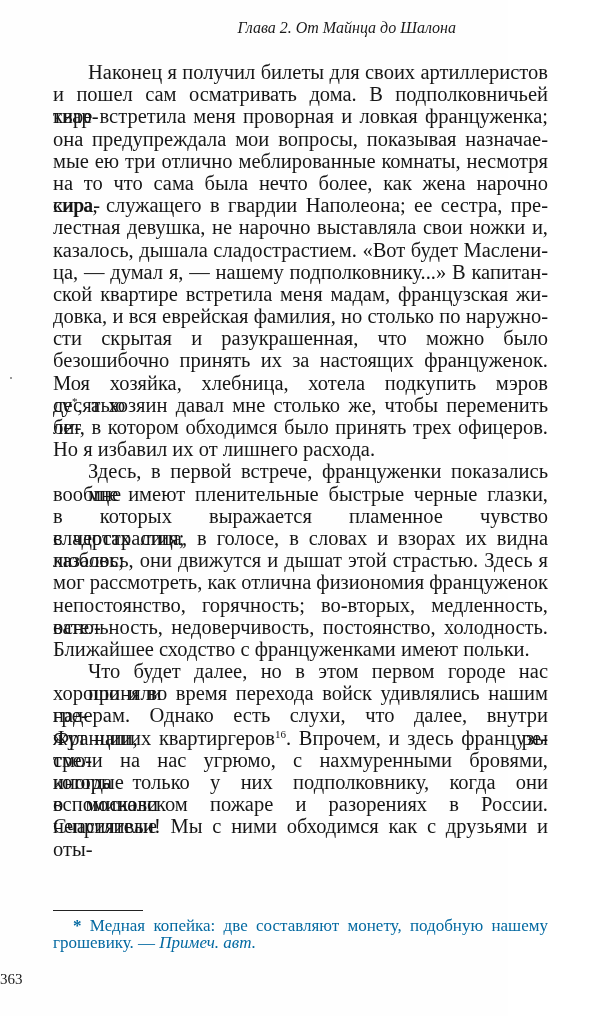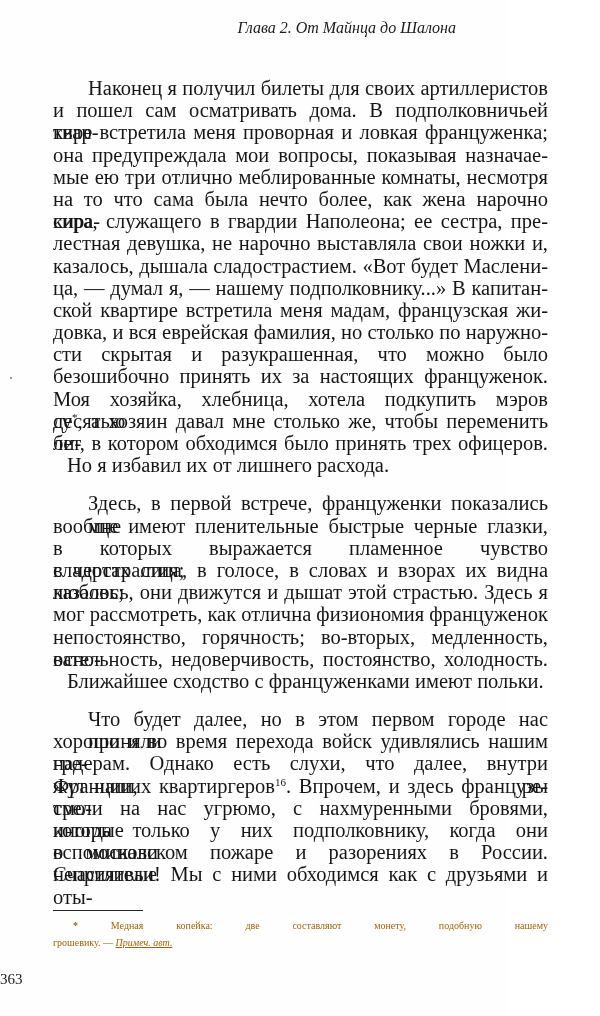--- a/index.html
+++ b/index.html
@@ -46,64 +46,62 @@
     text-align: justify;
     text-align-last: justify;
     white-space: nowrap;
     overflow: visible;
   }
   .line.last {
     text-align-last: left;
   }
   .line.indent {
     padding-left: 35px;
-    margin-top: 16px;
   }
   .line .jfy {
     display: block;
     white-space: normal;
     text-align: justify;
     text-align-last: justify;
   }
   .line.last .jfy {
     text-align-last: left;
-    margin-left: 14px;
   }
   sup.fn {
     font-size: 11px;
     line-height: 0;
     vertical-align: 7px;
   }
   .footnote-rule {
     position: absolute;
     left: 53px;
     top: 910px;
     width: 90px;
     height: 0;
     border-top: 1px solid #222;
   }
   .footnotes {
     position: absolute;
     left: 53px;
     top: 917px;
     width: 495px;
-    font-size: 10px;
-    color: #a16207;
+    font-size: 17px;
+    color: #0369a1;
   }
   .fn-line {
     display: block;
     height: 17px;
     line-height: 17px;
     text-align: justify;
     text-align-last: justify;
   }
   .fn-line.first { padding-left: 20px; }
   .fn-line.last { text-align-last: left; }
   .fn-mark { font-weight: bold; }
-  .fn-attrib { font-style: italic; text-decoration: underline; }
+  .fn-attrib { font-style: italic; }
   .page-number {
     position: absolute;
     top: 970px;
     left: 0;
     width: 600px;
     text-align: left;
     font-size: 15px;
     line-height: 18px;
     color: #1a1a1a;
   }

